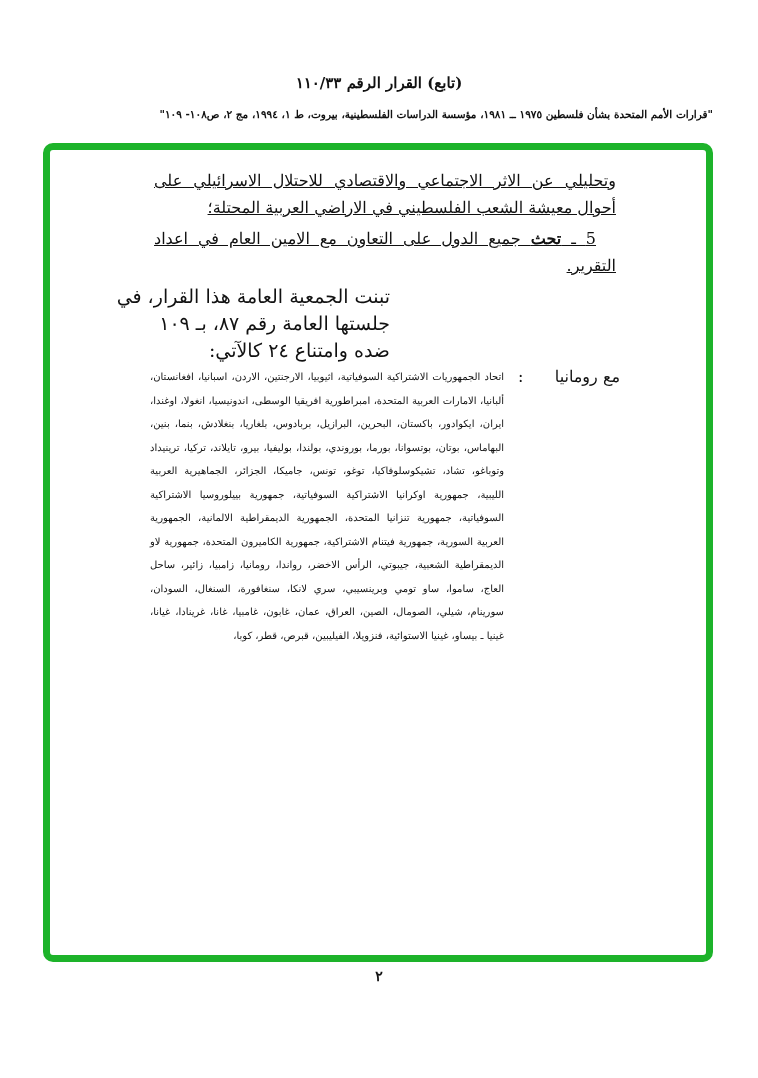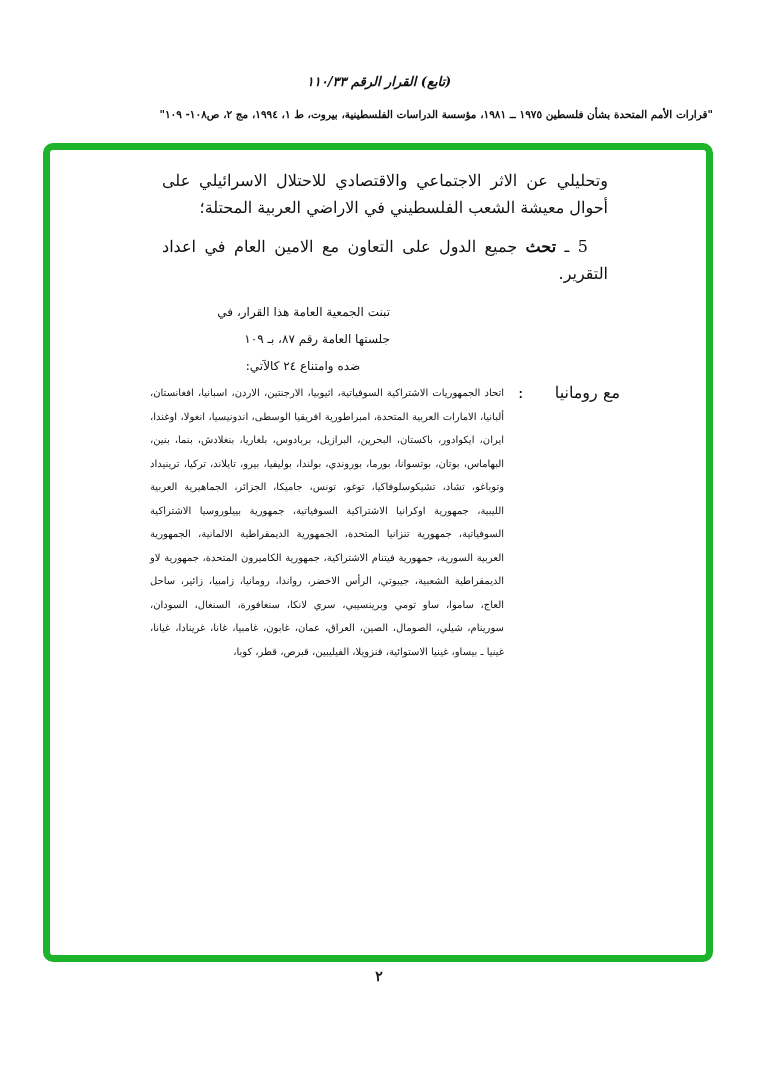--- a/index.html
+++ b/index.html
@@ -5,44 +5,44 @@
   html,body{margin:0;padding:0;background:#e8e8e8;}
   .page{
     position:relative;width:758px;height:1078px;background:#ffffff;
     margin:0 auto;overflow:hidden;
     font-family:"DejaVu Serif", serif;
     color:#111;
   }
   .title{
     position:absolute;top:74px;left:0;width:758px;
     direction:rtl;text-align:center;
-    font-size:13px;font-weight:bold;letter-spacing:0.5px;font-style:italic;
+    font-size:15px;font-weight:bold;letter-spacing:0.5px;
   }
   .citation{
     position:absolute;top:108px;right:45px;left:40px;
     direction:rtl;text-align:right;
     font-size:10.5px;font-weight:bold;white-space:nowrap;
   }
   .box{
     position:absolute;left:43px;top:143px;
     width:670px;height:819px;box-sizing:border-box;
     border:7px solid #1db32a;border-radius:10px;
     background:#fff;
   }
   .text{
     direction:rtl;
     margin:17px 86px 0 100px;width:470px;
     font-size:16px;line-height:27px;
     text-align:justify;text-justify:inter-word;
   }
-  .para{margin:12px;}
+  .para{margin:4px;text-decoration:underline;}
   .para.indent{text-indent:20px;}
   .note{
     width:198px;margin:1px 230px 1px 0;
-    line-height:27px;font-size:12px;text-align:right;
+    line-height:27px;font-size:19px;text-align:right;
   }
   .note-line{white-space:nowrap;}
   .note-line.last{margin-left:0;margin-right:0;padding-left:24px;text-align:center;}
   .vote-row{display:flex;margin-top:1px;}
   .vote-label{
     width:116px;flex:0 0 116px;display:flex;
     justify-content:space-between;align-items:flex-start;
     box-sizing:border-box;padding-left:14px;
     line-height:24px;
   }

